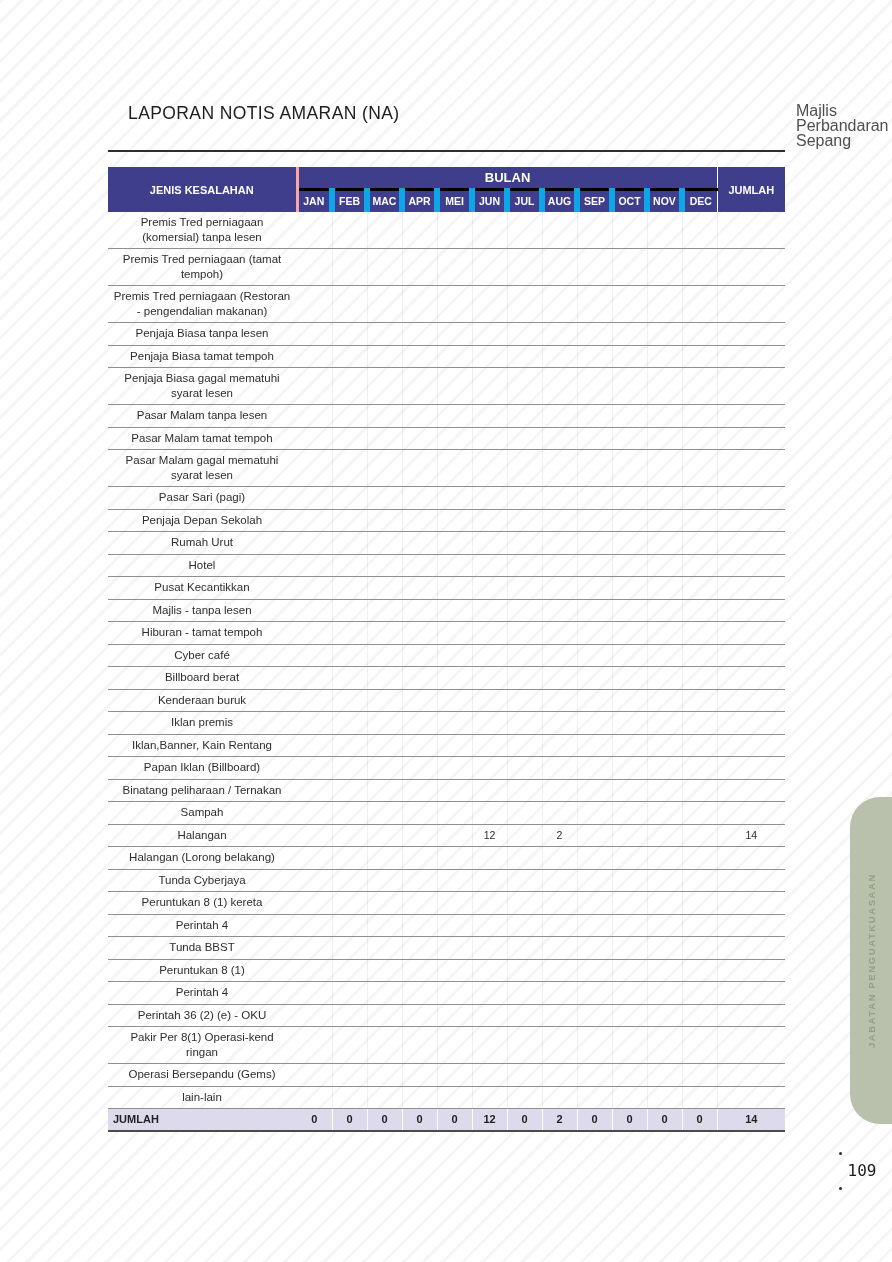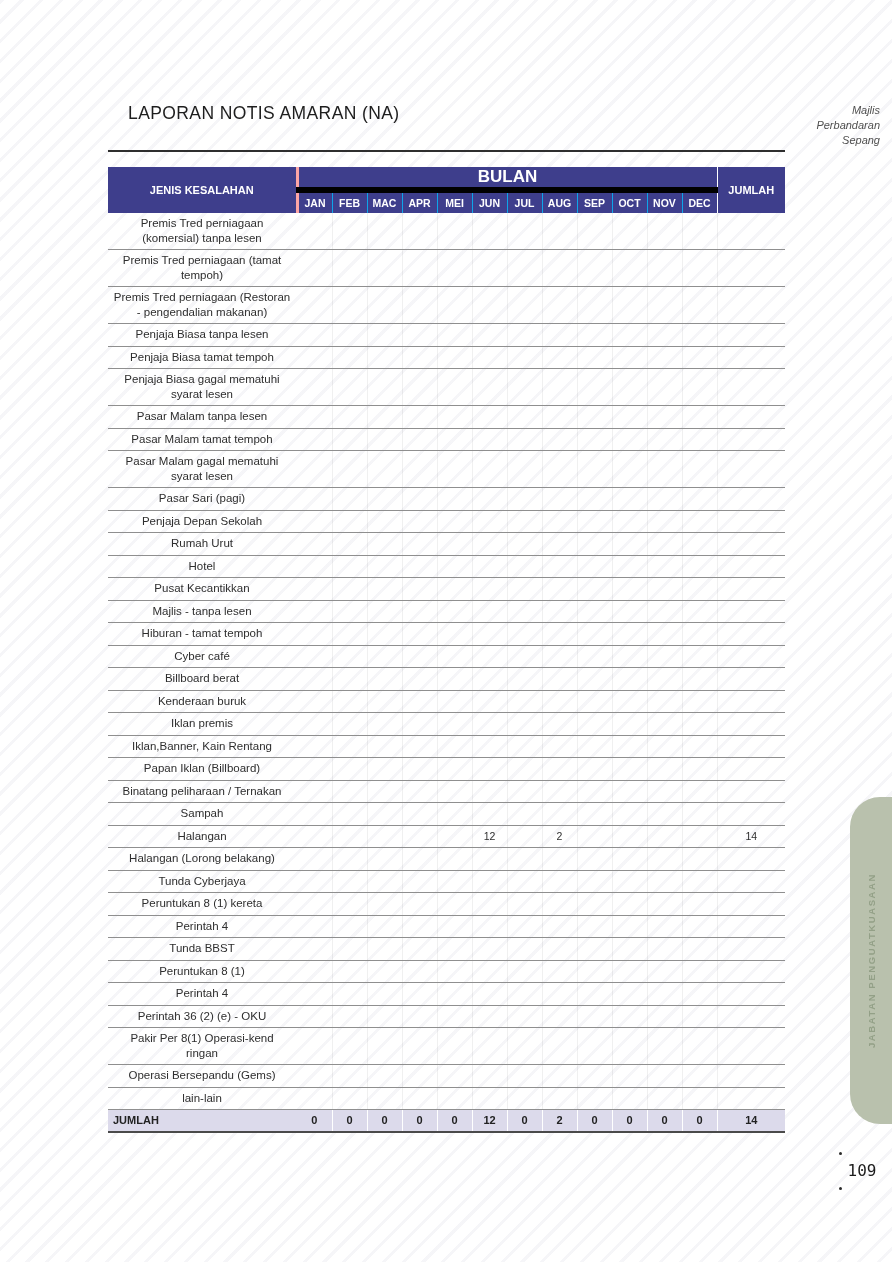--- a/index.html
+++ b/index.html
@@ -15,39 +15,39 @@
     color:#222;
   }
 
   .title-block { position:absolute; left:108px; top:102px;margin-left:20px; }
   .title-line {
     font-size:17.5px; line-height:22px; letter-spacing:0.4px;
     color:#1e1e1e; font-weight:500; white-space:nowrap;
   }
   .org-block {
     position:absolute; left:796px; top:103px; width:84px;
-    text-align:right; font-style:italic; font-size:11px;
+    text-align:left; font-size:16px;
     line-height:15px; color:#4f4f4f;
   }
   .title-rule {
     position:absolute; left:108px; top:150px; width:677px;
     border-top:2px solid #2e2e2e; height:0;
   }
 
   table.report {
     position:absolute; left:108px; top:167px; width:677px;
     border-collapse:collapse; table-layout:fixed;
   }
   thead th {
     background:#3e3e8c; color:#ffffff; font-weight:bold;
     text-align:center; vertical-align:middle;
   }
   th.offense-h { font-size:11px; border-right:3px solid #fca5a5; }
-  th.bulan-h   { font-size:17px; height:22px; border-bottom:6px solid #000000; }
-  th.month-h   { font-size:10.5px; height:23px; border-right:1px solid #0ea5e9; }
+  th.bulan-h   { font-size:13px; height:22px; border-bottom:3px solid #000000; }
+  th.month-h   { font-size:10.5px; height:23px; border-right:6px solid #0ea5e9; }
   th.month-h:last-child { border-right:none;text-align:center; }
   th.total-h   { font-size:11px; border-left:1px solid #ffffff; }
 
   tbody td {
     border-bottom:1px solid #8f8f8f;
     font-size:11.5px; color:#2e2e2e; vertical-align:top;
   }
   tbody td.label { padding:3px 6px 4px 5px; line-height:14.5px;text-align:center; }
   tbody td.val {
     text-align:center; font-size:10.5px; padding-top:4px;

